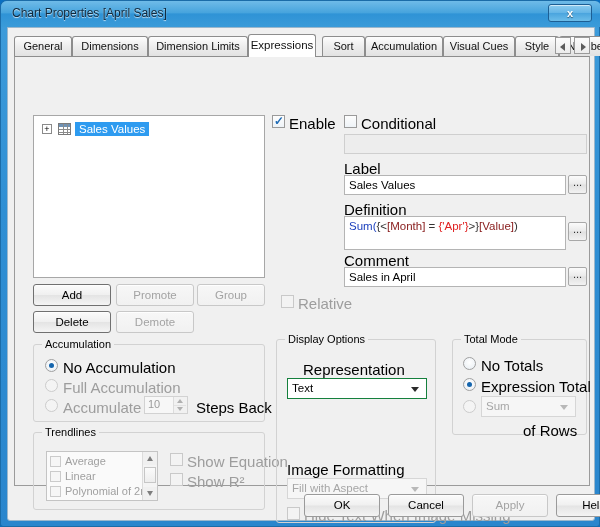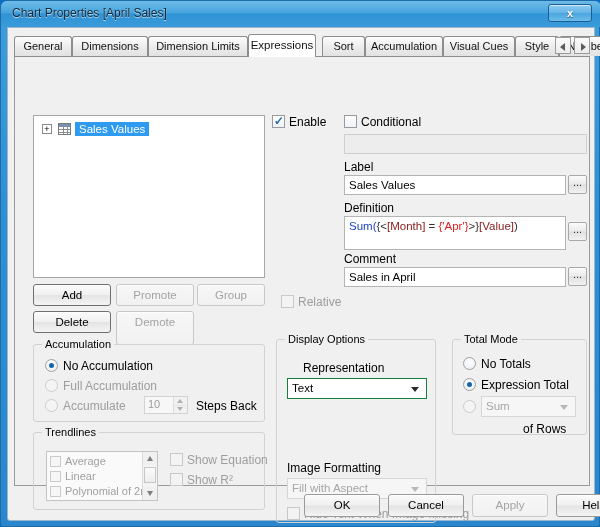--- a/index.html
+++ b/index.html
@@ -123,21 +123,21 @@
     left: 6px; top: 28px;
     width: 576px; height: 430px;
     box-sizing: border-box;
     background: #f0f0f0;
     border: 1px solid #9b9b9b;
     border-top-color: #8d8d8d;
   }
   
   .lbl {
     position: absolute;
-    font-size: 12px;
+    font-size: 15px;
     color: #000;
     white-space: nowrap;
   }
   .lbl.dim { color: #9d9d9d; }
   .tbox {
     position: absolute;
     box-sizing: border-box;
     border: 1px solid #b4b4b4;
     background: #ffffff;
     font-size: 11.5px;
@@ -450,21 +450,21 @@
             <span class="vline" style="left:8px;"></span>
           </span>
           <span id="treelabel">Sales Values</span>
         </div>
       </div>
 
       <div class="btn strong" style="left:18px;  top:227px; width:78px; height:22px;">Add</div>
       <div class="btn disabled" style="left:101px; top:227px; width:78px; height:22px;">Promote</div>
       <div class="btn disabled" style="left:182px; top:227px; width:68px; height:22px;">Group</div>
       <div class="btn strong" style="left:18px;  top:254px; width:78px; height:22px;">Delete</div>
-      <div class="btn disabled" style="left:101px; top:254px; width:78px; height:34px;">Demote</div>
+      <div class="btn disabled" style="left:101px; top:254px; width:78px; height:22px;">Demote</div>
 
       <span class="chk" style="left:257px; top:58px;">
           <span class="tick">✓</span>
         </span>
       <span class="lbl" style="left:274px; top:58px;">Enable</span>
 
       <span class="chk" style="left:329px; top:58px;"></span>
       <span class="lbl" style="left:346px; top:58px;">Conditional</span>
       <div class="tbox disabled" style="left:329px; top:77px; width:243px; height:20px;"></div>
 

